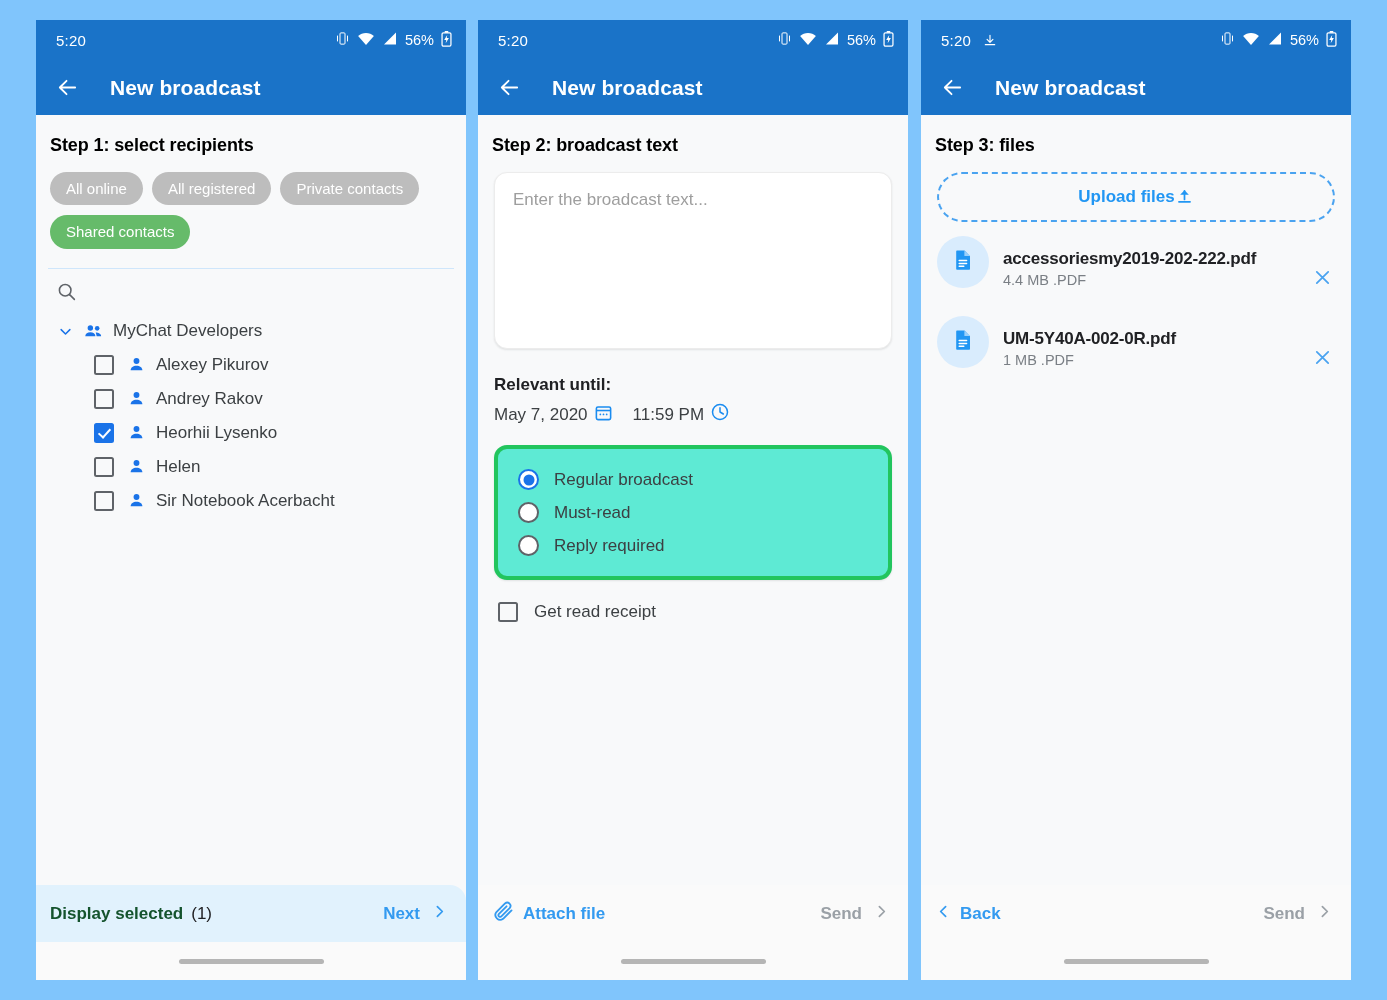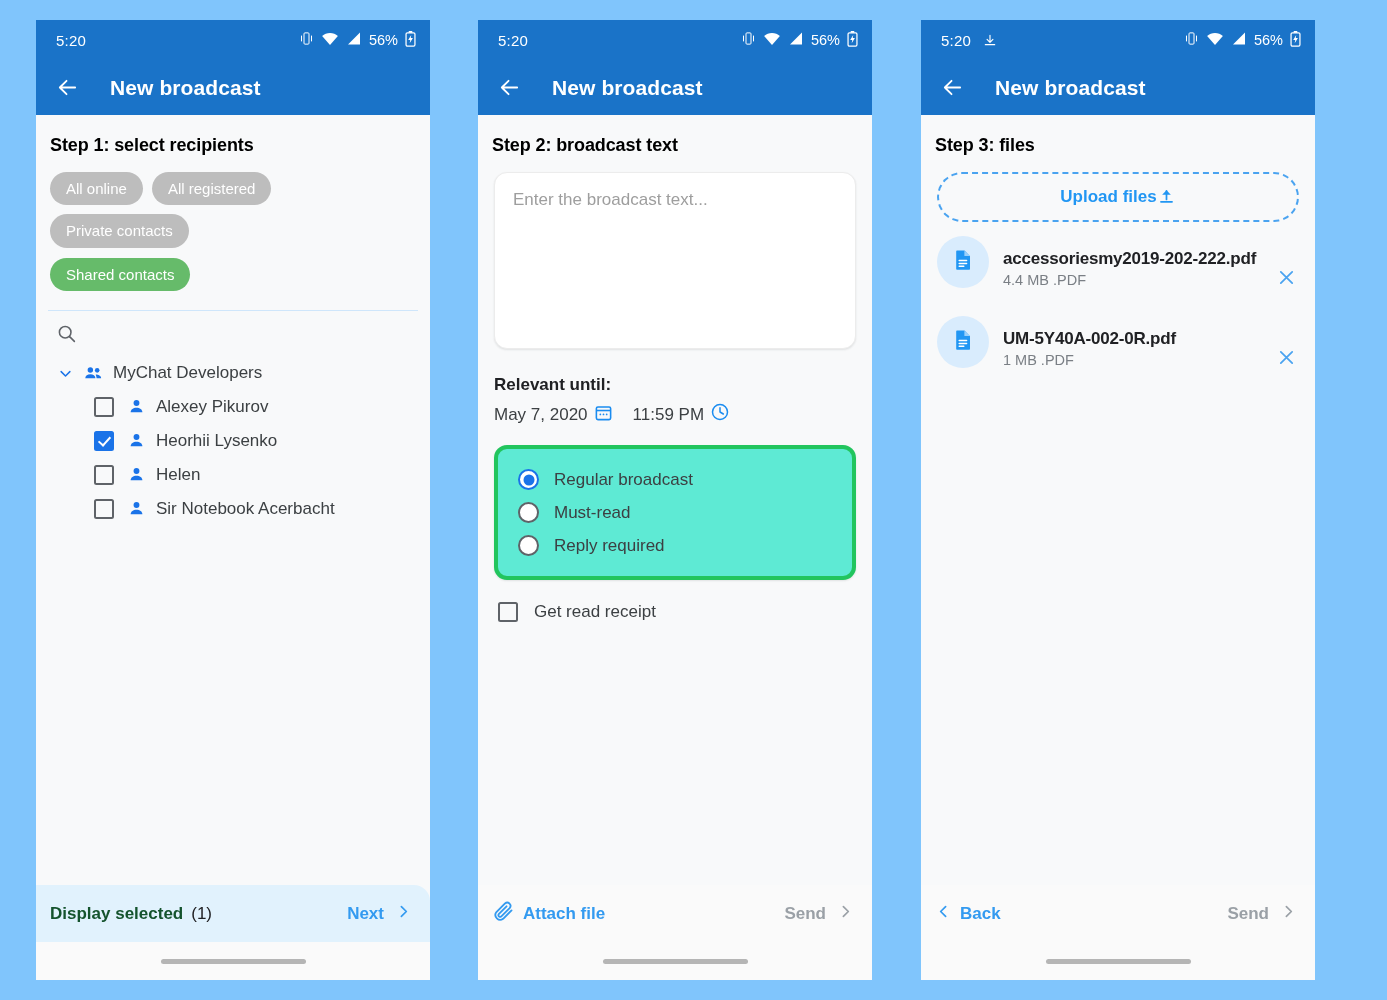--- a/index.html
+++ b/index.html
@@ -8,21 +8,21 @@
     width: 1387px; height: 1000px;
     background: #80c5fc;
     font-family: "Liberation Sans", sans-serif;
     overflow: hidden;
   }
   .stage { position: relative; width:1387px; height:1000px; }
 
   .phone {
     position: absolute;
     top: 20px;
-    width: 394px;
+    width: 430px;
     height: 960px;
     background: #f8f9fa;
     display: flex;
     flex-direction: column;
     overflow: hidden;
   }
   #phone1 { left: 36px; }
   #phone2 { left: 478px; }
   #phone3 { left: 921px; }
 
@@ -393,20 +393,30 @@
           <span class="cbox"></span>
           <span class="person-icon">
             <svg width="19" height="19" viewBox="0 0 24 24">
                 <circle cx="12" cy="7.6" r="3.7" fill="#1a73e8"></circle>
                 <path d="M4.6 19.4c0-3.5 3.3-5.7 7.4-5.7s7.4 2.2 7.4 5.7z" fill="#1a73e8"></path>
               </svg>
           </span>
           <span class="contact-name">Alexey Pikurov</span>
         </div>
 
+        <div class="contact-row">
+          <span class="cbox"></span>
+          <span class="person-icon">
+            <svg width="19" height="19" viewBox="0 0 24 24">
+                <circle cx="12" cy="7.6" r="3.7" fill="#1a73e8"></circle>
+                <path d="M4.6 19.4c0-3.5 3.3-5.7 7.4-5.7s7.4 2.2 7.4 5.7z" fill="#1a73e8"></path>
+              </svg>
+          </span>
+          <span class="contact-name">Andrey Rakov</span>
+        </div>
 
         <div class="contact-row">
           <span class="cbox checked"></span>
           <span class="person-icon">
             <svg width="19" height="19" viewBox="0 0 24 24">
                 <circle cx="12" cy="7.6" r="3.7" fill="#1a73e8"></circle>
                 <path d="M4.6 19.4c0-3.5 3.3-5.7 7.4-5.7s7.4 2.2 7.4 5.7z" fill="#1a73e8"></path>
               </svg>
           </span>
           <span class="contact-name">Heorhii Lysenko</span>

